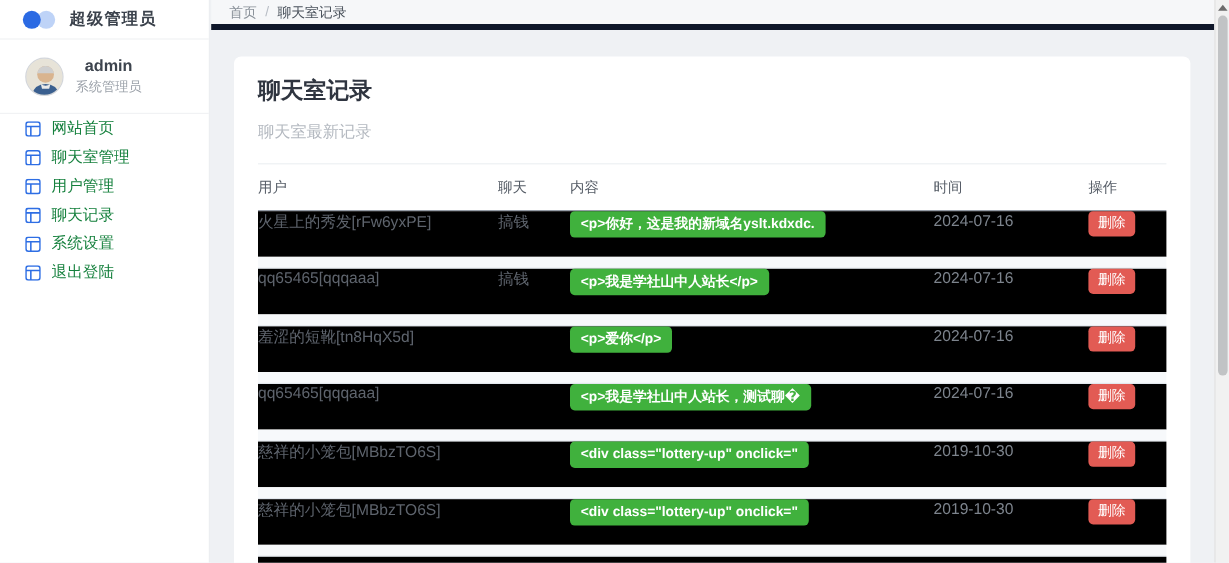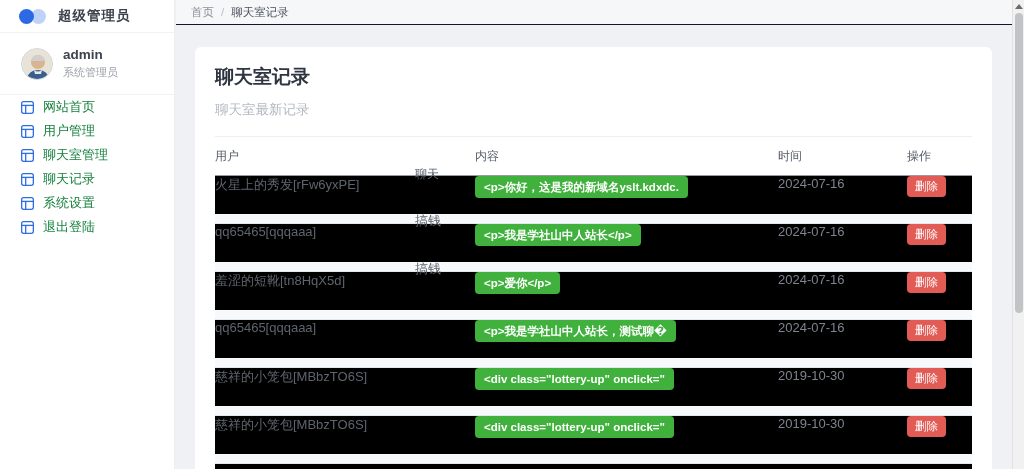--- a/index.html
+++ b/index.html
@@ -9,47 +9,47 @@
   
   .sidebar { position:absolute; left:0; top:0; width:175px; height:469px; background:#ffffff; border-right:1px solid #eceef1; z-index:2; }
   .brand-row { height:33px; display:flex; align-items:center; padding-left:19px; border-bottom:1px solid #f1f2f4; }
   .logo { position:relative; width:27px; height:15px; margin-right:12px; }
   .logo .c2 { position:absolute; left:12px; top:0; width:15px; height:15px; border-radius:50%; background:var(--logo-light,#bed3f7); }
   .logo .c1 { position:absolute; left:0; top:0; width:15px; height:15px; border-radius:50%; background:var(--accent,#2b6ae3); }
   .brand-title { font-size:13.5px; font-weight:bold; color:#3b424c; letter-spacing:1px; }
   .user-row { display:flex; align-items:center; padding:14px 0 14px 21px; border-bottom:1px solid #f1f2f4; }
   .avatar { width:32px; height:32px; border-radius:50%; border:1px solid #d3d6db; overflow:hidden; background:#e9e5dc; flex:none; }
   .user-meta { margin-left:10px; }
-  .user-name { font-size:13.5px; font-weight:bold; color:#3d444e; }
+  .user-name { font-size:13.5px; font-weight:bold; color:#3d444e;text-align:center; }
   .user-role { font-size:11px; color:#9ba1a9; margin-top:3px; }
   .section-label { font-size:11.5px; color:var(--accent,#2b6ae3); margin:15px 0 7px 21px; }
   .menu-item { display:flex; align-items:center; height:24px; padding-left:21px; cursor:pointer; }
   .menu-item svg { flex:none; margin-right:9px; }
   .menu-label { font-size:13px; color:#15803d; }
 
   
-  .topbar { position:absolute; left:176px; top:0; right:12px; height:25px; background:#f6f7f9; border-bottom:1px solid #0f172a; display:flex; align-items:center; padding-left:15px; z-index:1; }
+  .topbar { position:absolute; left:176px; top:0; right:12px; height:25px; background:#f6f7f9; border-bottom:5px solid #0f172a; display:flex; align-items:center; padding-left:15px; z-index:1; }
   .crumb { font-size:11.5px; color:#8a9199; cursor:pointer; }
   .crumb-sep { font-size:11.5px; color:#b8bdc5; margin:0 7px; }
   .crumb-current { font-size:11.5px; color:#4a525c; }
 
   
   .main { position:absolute; left:176px; top:26px; right:12px; bottom:0; background:#eff1f4; }
   .card { margin:21px 20px 0 19px; background:#ffffff; border-radius:6px; min-height:500px; padding:0 20px 10px; }
   .card-head { padding-top:17px; }
   .page-title { font-size:19px; font-weight:bold; color:#2f3540; line-height:26px; }
   .page-subtitle { font-size:13.5px; color:#b4b9c0; margin-top:11px; line-height:18px; }
   .head-divider { height:1px; background:#edf0f3; margin-top:17px; }
 
   
   .t-head { display:flex; align-items:center; height:39px; border-bottom:1px solid #959ca6; }
   .t-head .cell { font-size:12px; color:#555c66; }
   .cell { padding-right:0; }
   .col-user { width:200px; flex:none; }
-  .col-chat { width:60px; flex:none;margin-top:36px; }
+  .col-chat { width:60px; flex:none; }
   .col-content { flex:1; }
   .col-time { width:105px; flex:none; }
   .col-action { width:65px; flex:none;margin-left:24px; }
   .t-row { display:flex; height:38px; background:#000000; }
   .t-row .cell { font-size:13px; color:#5e646d; }
   .t-sep { height:10px; background:#f7f9fb; border-bottom:1px solid #e3e8ee; }
   .cell-time { color:#7d848d !important; }
   .badge { display:inline-block; background:var(--green,#40b13d); color:#fff; font-size:11.5px; font-weight:bold; line-height:14px; padding:4px 9px; border-radius:4px; white-space:nowrap; }
   .btn-delete { display:inline-block; background:var(--red,#e25b54); color:#fff; font-size:11.5px; line-height:13px; padding:4px 8px; border-radius:4px; border:none; cursor:pointer; }
 
@@ -93,30 +93,30 @@
       </svg>
       <span class="menu-label">网站首页</span>
     </div>
 
     <div class="menu-item">
       <svg width="13" height="13" viewBox="0 0 13 13">
         <rect x="0.65" y="0.65" width="11.7" height="11.7" rx="2" fill="none" stroke="#2e6ee4" stroke-width="1.3"></rect>
         <line x1="0.65" y1="4.4" x2="12.35" y2="4.4" stroke="#2e6ee4" stroke-width="1.3"></line>
         <line x1="4.7" y1="4.4" x2="4.7" y2="12.35" stroke="#2e6ee4" stroke-width="1.3"></line>
       </svg>
+      <span class="menu-label">聊天室管理</span>
+    </div>
+
+    <div class="menu-item">
+      <svg width="13" height="13" viewBox="0 0 13 13">
+        <rect x="0.65" y="0.65" width="11.7" height="11.7" rx="2" fill="none" stroke="#2e6ee4" stroke-width="1.3"></rect>
+        <line x1="0.65" y1="4.4" x2="12.35" y2="4.4" stroke="#2e6ee4" stroke-width="1.3"></line>
+        <line x1="4.7" y1="4.4" x2="4.7" y2="12.35" stroke="#2e6ee4" stroke-width="1.3"></line>
+      </svg>
       <span class="menu-label">用户管理</span>
-    </div>
-
-    <div class="menu-item">
-      <svg width="13" height="13" viewBox="0 0 13 13">
-        <rect x="0.65" y="0.65" width="11.7" height="11.7" rx="2" fill="none" stroke="#2e6ee4" stroke-width="1.3"></rect>
-        <line x1="0.65" y1="4.4" x2="12.35" y2="4.4" stroke="#2e6ee4" stroke-width="1.3"></line>
-        <line x1="4.7" y1="4.4" x2="4.7" y2="12.35" stroke="#2e6ee4" stroke-width="1.3"></line>
-      </svg>
-      <span class="menu-label">聊天室管理</span>
     </div>
 
     <div class="menu-item">
       <svg width="13" height="13" viewBox="0 0 13 13">
         <rect x="0.65" y="0.65" width="11.7" height="11.7" rx="2" fill="none" stroke="#2e6ee4" stroke-width="1.3"></rect>
         <line x1="0.65" y1="4.4" x2="12.35" y2="4.4" stroke="#2e6ee4" stroke-width="1.3"></line>
         <line x1="4.7" y1="4.4" x2="4.7" y2="12.35" stroke="#2e6ee4" stroke-width="1.3"></line>
       </svg>
       <span class="menu-label">聊天记录</span>
     </div>

